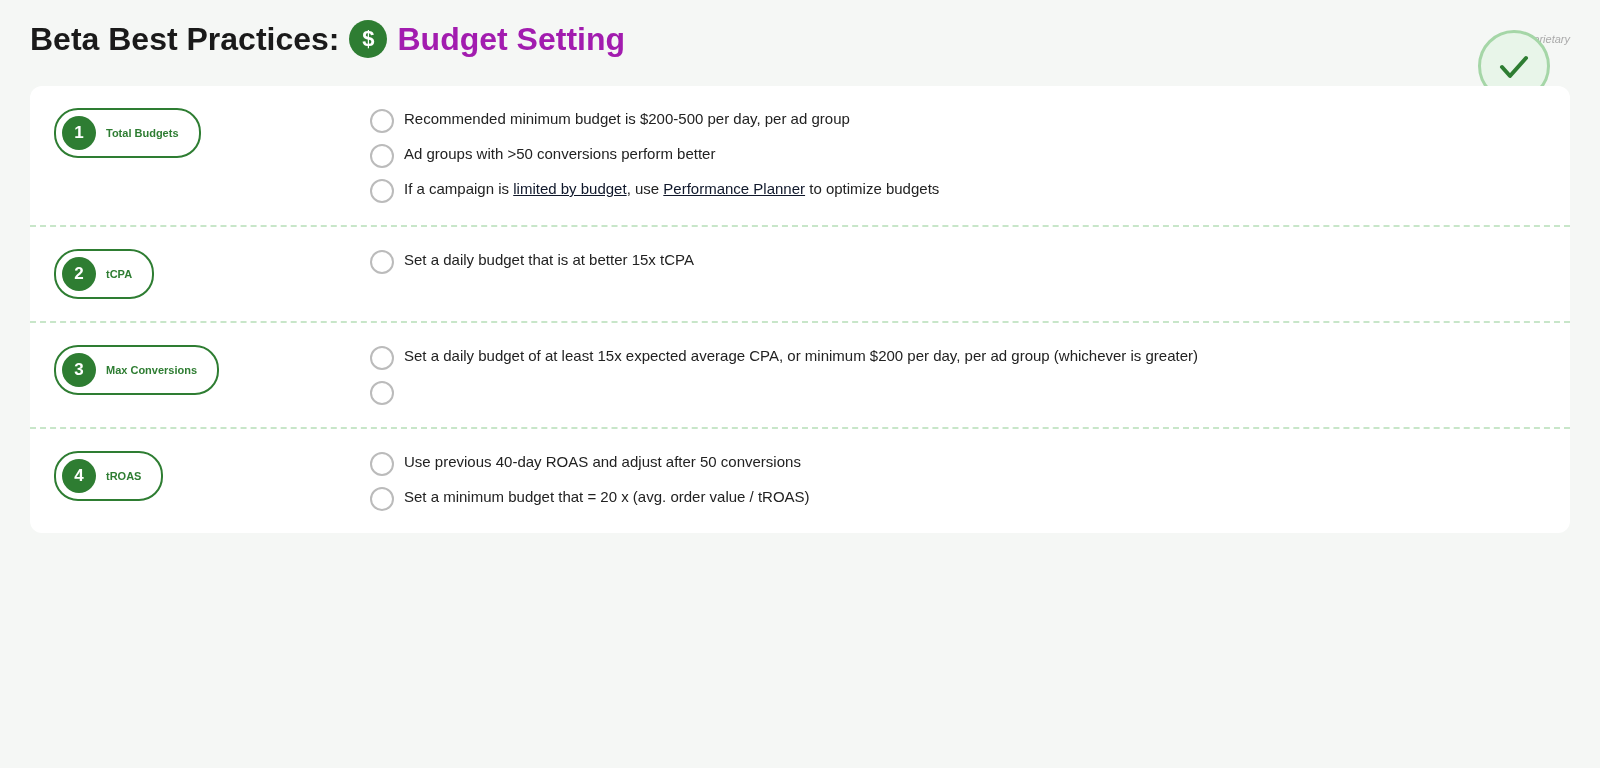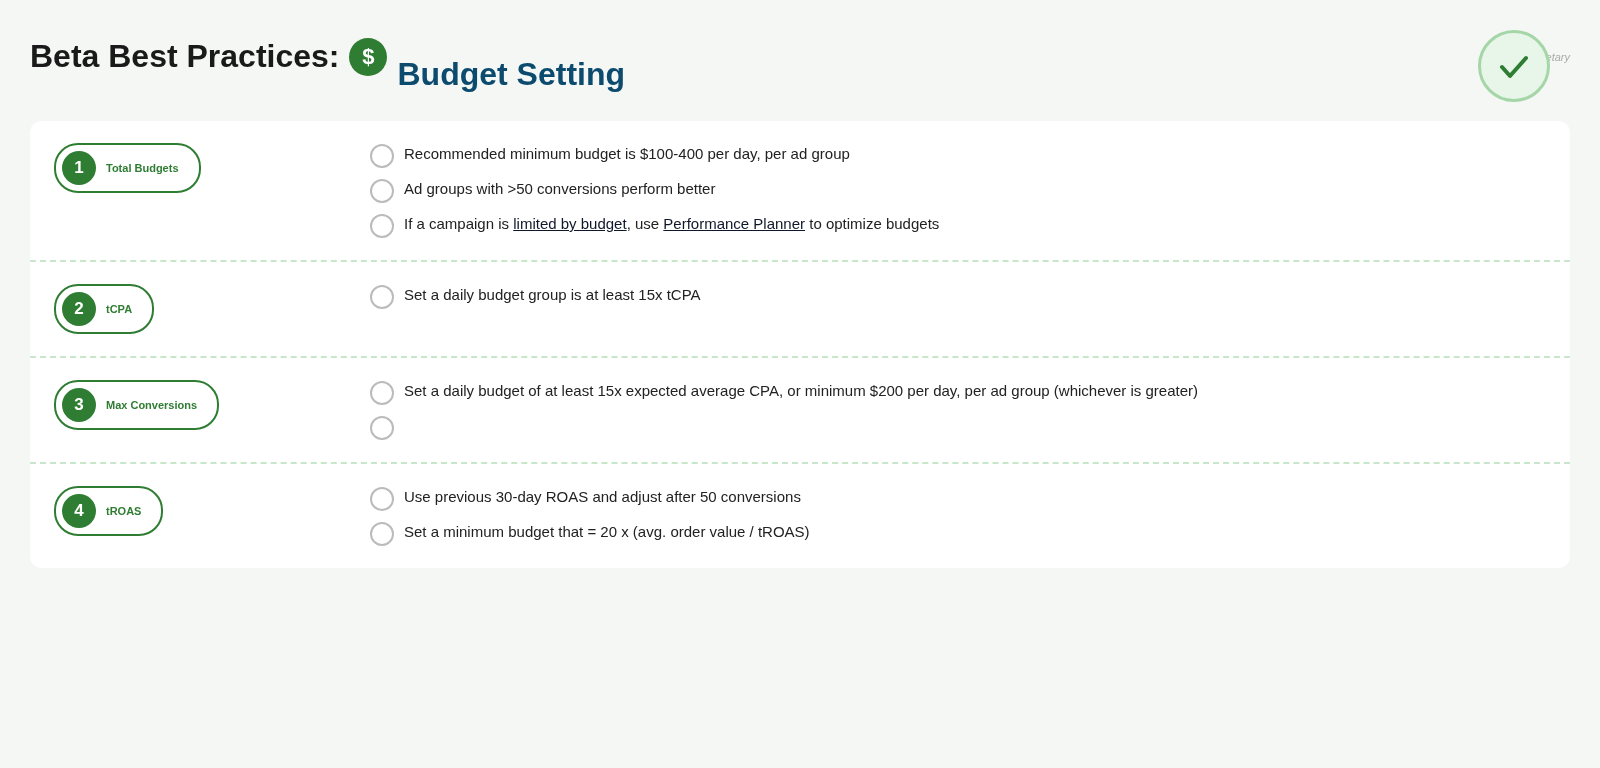--- a/index.html
+++ b/index.html
@@ -29,22 +29,21 @@
       justify-content: center;
       width: 38px;
       height: 38px;
       border-radius: 50%;
       background: #2e7d32;
       color: #fff;
       font-size: 22px;
       font-weight: 700;
     }
     .page-title .title-text-green {
-      color: #0c4a6e;
-      margin-top: 36px;
+      color: #a21caf;
     }
     .proprietary-badge {
       margin-left: auto;
       font-size: 11px;
       color: #aaa;
       font-style: italic;
     }
     .checkmark-circle {
       position: absolute;
       right: 30px;
@@ -171,21 +170,21 @@
 <div class="section-row">
       <div class="section-label">
         <div class="section-pill">
           <span class="section-pill-number">1</span>
           <span class="section-pill-text">Total Budgets</span>
         </div>
       </div>
       <div class="section-content">
         <div class="bullet-item">
           <div class="radio-circle"></div>
-          <span class="bullet-text">Recommended minimum budget is $100-400 per day, per ad group</span>
+          <span class="bullet-text">Recommended minimum budget is $200-500 per day, per ad group</span>
         </div>
         <div class="bullet-item">
           <div class="radio-circle"></div>
           <span class="bullet-text">Ad groups with &gt;50 conversions perform better</span>
         </div>
         <div class="bullet-item">
           <div class="radio-circle"></div>
           <span class="bullet-text">If a campaign is <a href="#" class="link-text">limited by budget</a>, use <a href="#" class="link-text">Performance Planner</a> to optimize budgets</span>
         </div>
       </div>
@@ -193,21 +192,21 @@
     <div class="section-row">
       <div class="section-label">
         <div class="section-pill">
           <span class="section-pill-number">2</span>
           <span class="section-pill-text">tCPA</span>
         </div>
       </div>
       <div class="section-content">
         <div class="bullet-item">
           <div class="radio-circle"></div>
-          <span class="bullet-text">Set a daily budget group is at least 15x tCPA</span>
+          <span class="bullet-text">Set a daily budget that is at better 15x tCPA</span>
         </div>
       </div>
     </div>
     <div class="section-row">
       <div class="section-label">
         <div class="section-pill">
           <span class="section-pill-number">3</span>
           <span class="section-pill-text">Max Conversions</span>
         </div>
       </div>
@@ -224,21 +223,21 @@
     <div class="section-row">
       <div class="section-label">
         <div class="section-pill">
           <span class="section-pill-number">4</span>
           <span class="section-pill-text">tROAS</span>
         </div>
       </div>
       <div class="section-content">
         <div class="bullet-item">
           <div class="radio-circle"></div>
-          <span class="bullet-text">Use previous 30-day ROAS and adjust after 50 conversions</span>
+          <span class="bullet-text">Use previous 40-day ROAS and adjust after 50 conversions</span>
         </div>
         <div class="bullet-item">
           <div class="radio-circle"></div>
           <span class="bullet-text">Set a minimum budget that = 20 x (avg. order value / tROAS)</span>
         </div>
       </div>
     </div>
   </div>
 
 </body></html>

